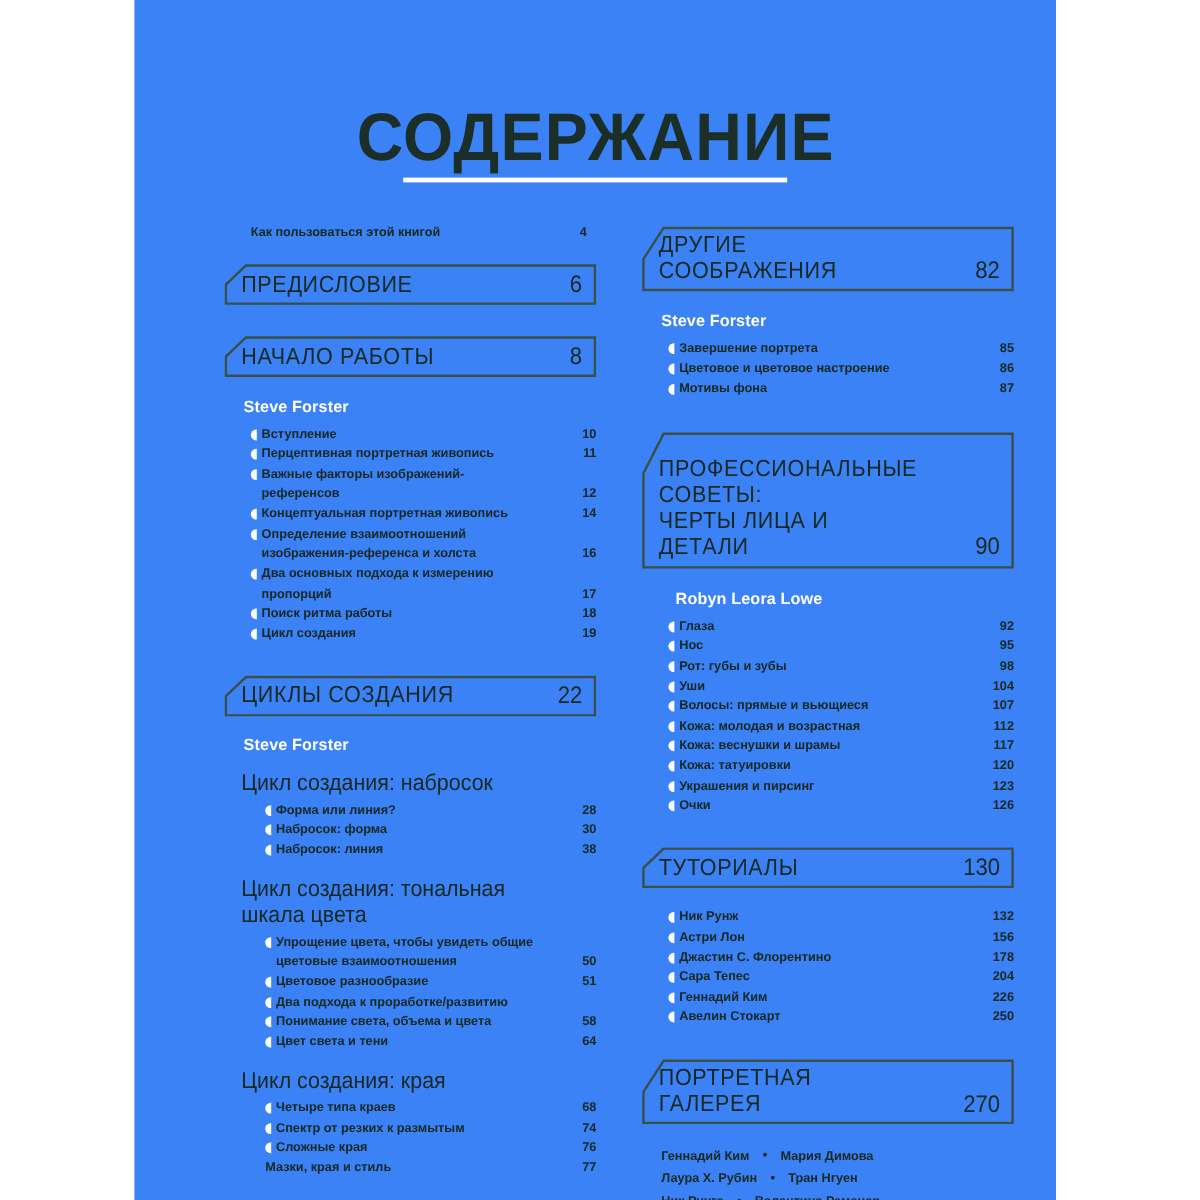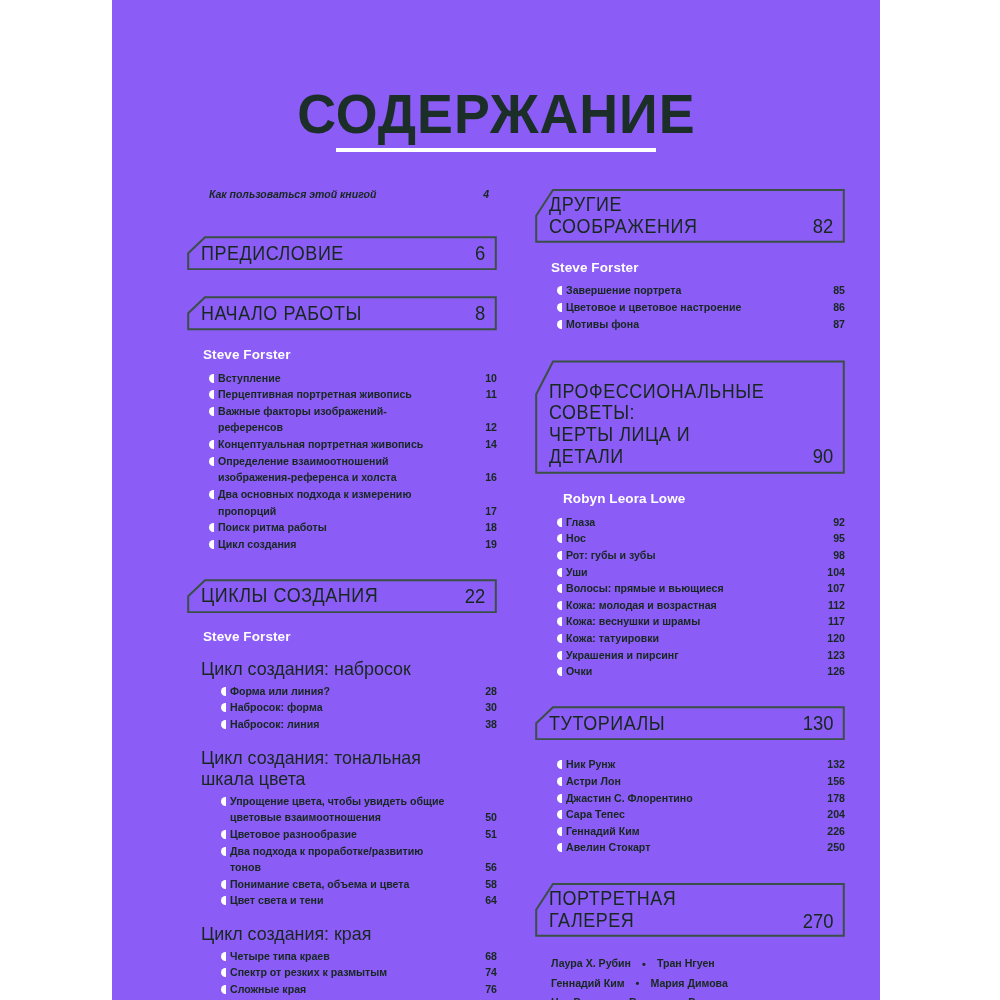--- a/index.html
+++ b/index.html
@@ -12,21 +12,21 @@
     height: 1000px;
     font-family: "Liberation Sans", "DejaVu Sans", sans-serif;
     overflow: hidden;
   }
   #page {
     position: absolute;
     left: 112px;
     top: 0px;
     width: 768px;
     height: 1000px;
-    background: #8b5cf6;
+    background: #3b82f6;
     box-sizing: border-box;
   }
 
   
   .title-wrap {
     text-align: center;
     padding-top: 86px;
   }
   .toc-title {
     display: inline-block;
@@ -61,22 +61,21 @@
 
   
   .frontrow {
     display: flex;
     justify-content: space-between;
     align-items: flex-end;
     font-size: 10.5px;
     font-weight: 700;
     color: #16281f;
     padding: 0 8px 0 22px;
-    margin-bottom: 36px;
-    font-style: italic;
+    margin-bottom: 20px;
   }
 
   
   .chapter-box {
     position: relative;
     margin: 0 0 16px 0;
     padding: 6px 12px 6px 14px;
     box-sizing: border-box;
   }
   .chapter-box .frame {
@@ -336,25 +335,20 @@
             <div class="entry lvl2">
               <span class="bullet"></span>
               <span class="etext">Цветовое разнообразие</span>
               <span class="epage">51</span>
             </div>
             <div class="entry lvl2">
               <span class="bullet"></span>
               <span class="etext">Два подхода к проработке/развитию</span>
               <span class="epage blank">0</span>
             </div>
-            <div class="entry lvl2 cont">
-              <span class="bullet"></span>
-              <span class="etext">тонов</span>
-              <span class="epage">56</span>
-            </div>
             <div class="entry lvl2">
               <span class="bullet"></span>
               <span class="etext">Понимание света, объема и цвета</span>
               <span class="epage">58</span>
             </div>
             <div class="entry lvl2">
               <span class="bullet"></span>
               <span class="etext">Цвет света и тени</span>
               <span class="epage">64</span>
             </div>
@@ -530,22 +524,22 @@
               <svg viewBox="0 0 310 34" preserveAspectRatio="none">
                 <path d="M1.2 32.8 L1.2 17 L18 1.2 L308.8 1.2 L308.8 32.8 Z" fill="none" stroke="#3a4f46" stroke-width="2" vector-effect="non-scaling-stroke"></path>
               </svg>
             </div>
             <div class="chapter-inner">
               <div class="chapter-name">ПОРТРЕТНАЯ ГАЛЕРЕЯ</div>
               <div class="chapter-page">270</div>
             </div>
           </div>
           <div class="gallery">
+            <div class="gline"><span>Геннадий Ким</span><span class="dot">•</span><span>Мария Димова</span></div>
             <div class="gline"><span>Лаура Х. Рубин</span><span class="dot">•</span><span>Тран Нгуен</span></div>
-            <div class="gline"><span>Геннадий Ким</span><span class="dot">•</span><span>Мария Димова</span></div>
             <div class="gline"><span>Ник Рунге</span><span class="dot">•</span><span>Валентина Ременар</span></div>
             <div class="gline"><span>Астри Лоне</span><span class="dot">•</span><span>Сара Тепес</span></div>
           </div>
         </div>
     </div>
   </div>
 
 </div>
 
 </body></html>

